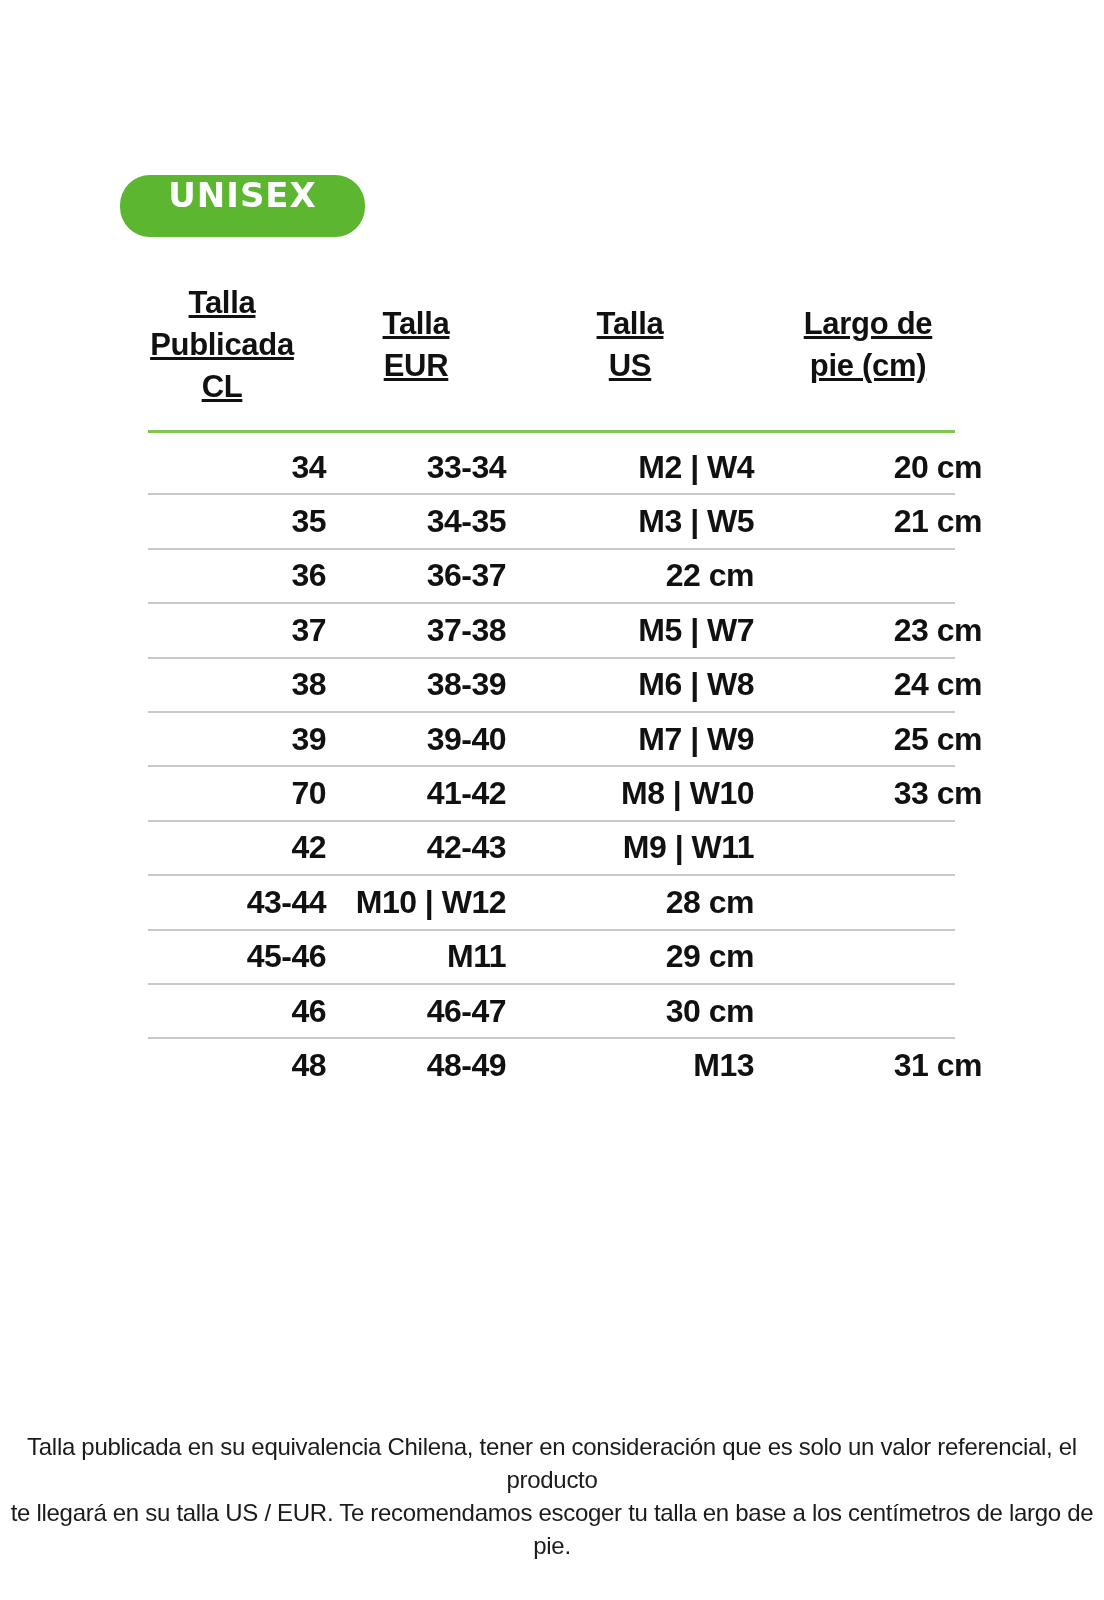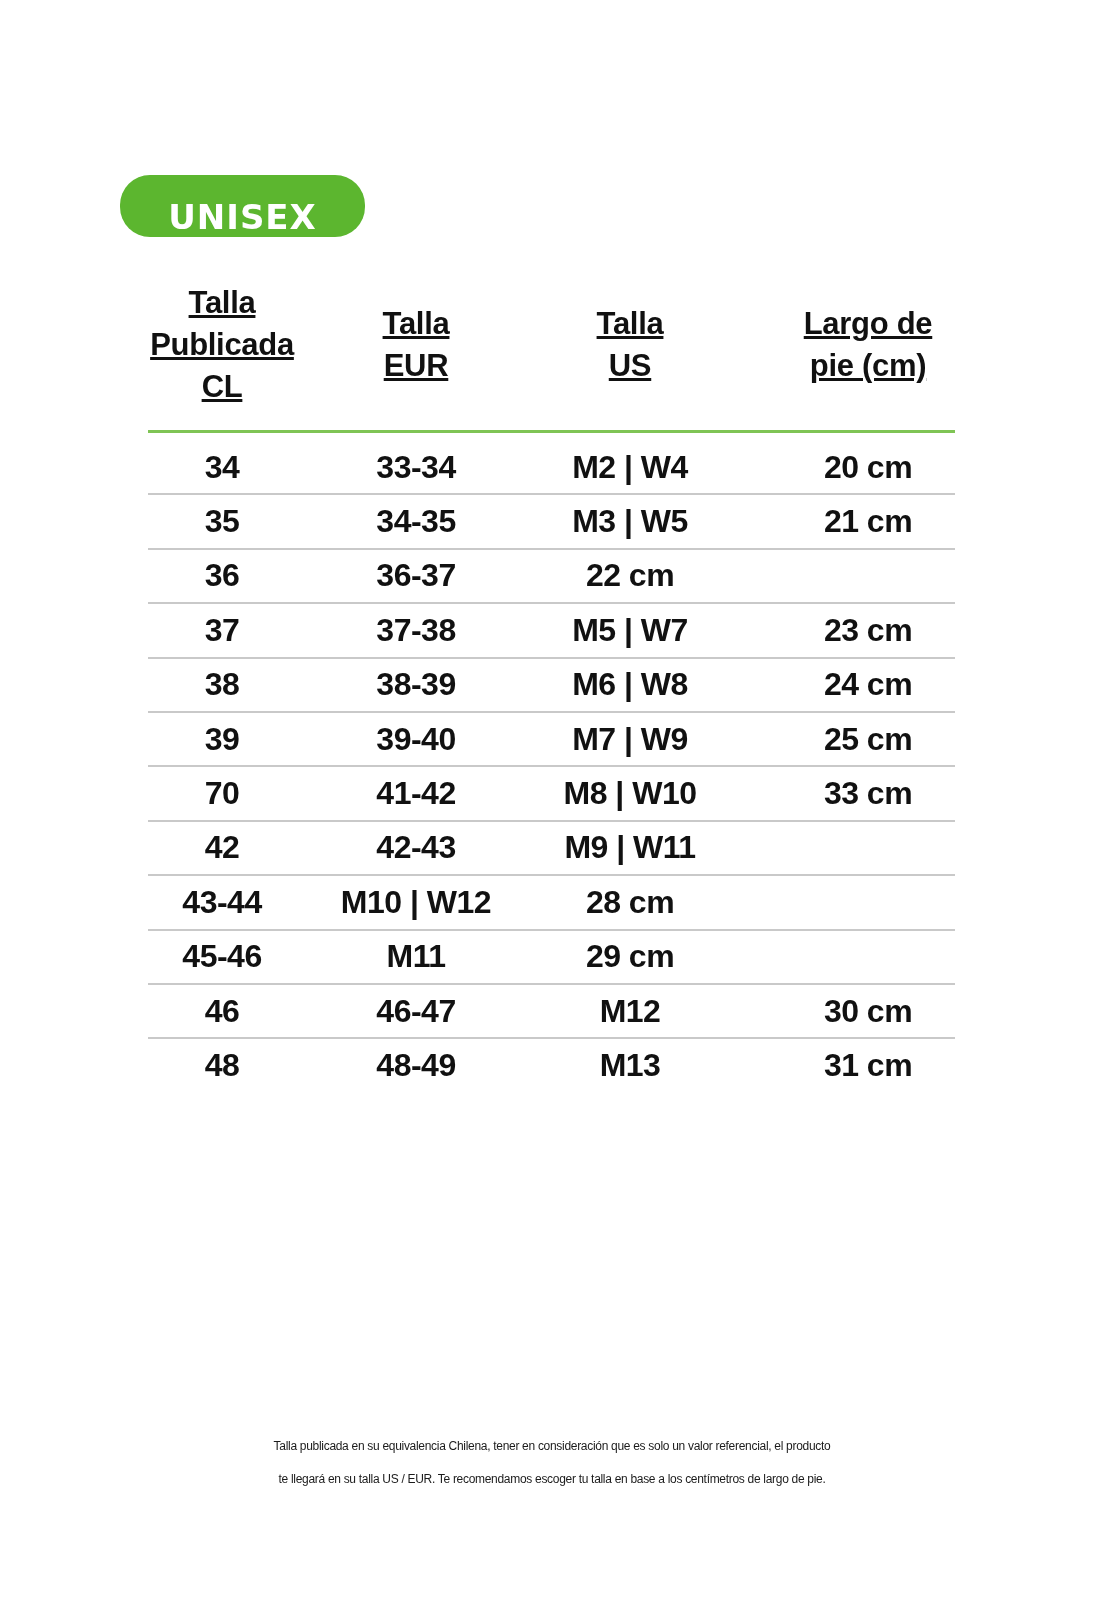--- a/index.html
+++ b/index.html
@@ -20,21 +20,21 @@
   
   .badge {
     position: absolute;
     left: 120px;
     top: 175px;
     width: 245px;
     height: 62px;
     background: var(--badge-green, #5CB62F);
     border-radius: 30px;
     display: flex;
-    align-items: flex-end;
+    align-items: flex-start;
     justify-content: center;
   }
   .badge span {
     font-family: "DejaVu Sans", sans-serif;
     font-weight: bold;
     font-size: 34px;
     letter-spacing: 1px;
     color: #ffffff;
   }
 
@@ -78,35 +78,35 @@
   .row + .row::before {
     content: "";
     position: absolute;
     top: -1px;
     left: 30px;
     right: 27px;
     height: 2px;
     background: var(--divider-gray, #C9C9C9);
   }
   .cell {
-    text-align: center;
+    text-align: right;
     font-weight: bold;
     font-size: 32px;
     letter-spacing: -0.5px;
     white-space: nowrap;
   }
 
   
   .footer-note {
     position: absolute;
     top: 1430px;
     left: 0;
     width: 1104px;
     text-align: center;
-    font-size: 12px;
+    font-size: 24px;
     line-height: 33px;
     letter-spacing: -0.3px;
     color: #1b1b1b;
     white-space: pre-line;
   }
 </style>
 </head>
 <body>
 
 <div class="page">
@@ -193,21 +193,20 @@
 
       <div class="row">
         <div class="cell">45-46</div>
         <div class="cell">M11</div>
         <div class="cell">29 cm</div>
       </div>
 
       <div class="row">
         <div class="cell">46</div>
         <div class="cell">46-47</div>
-        <div class="cell">M12</div>
         <div class="cell">30 cm</div>
       </div>
 
       <div class="row">
         <div class="cell">48</div>
         <div class="cell">48-49</div>
         <div class="cell">M13</div>
         <div class="cell">31 cm</div>
       </div>
     </div>

